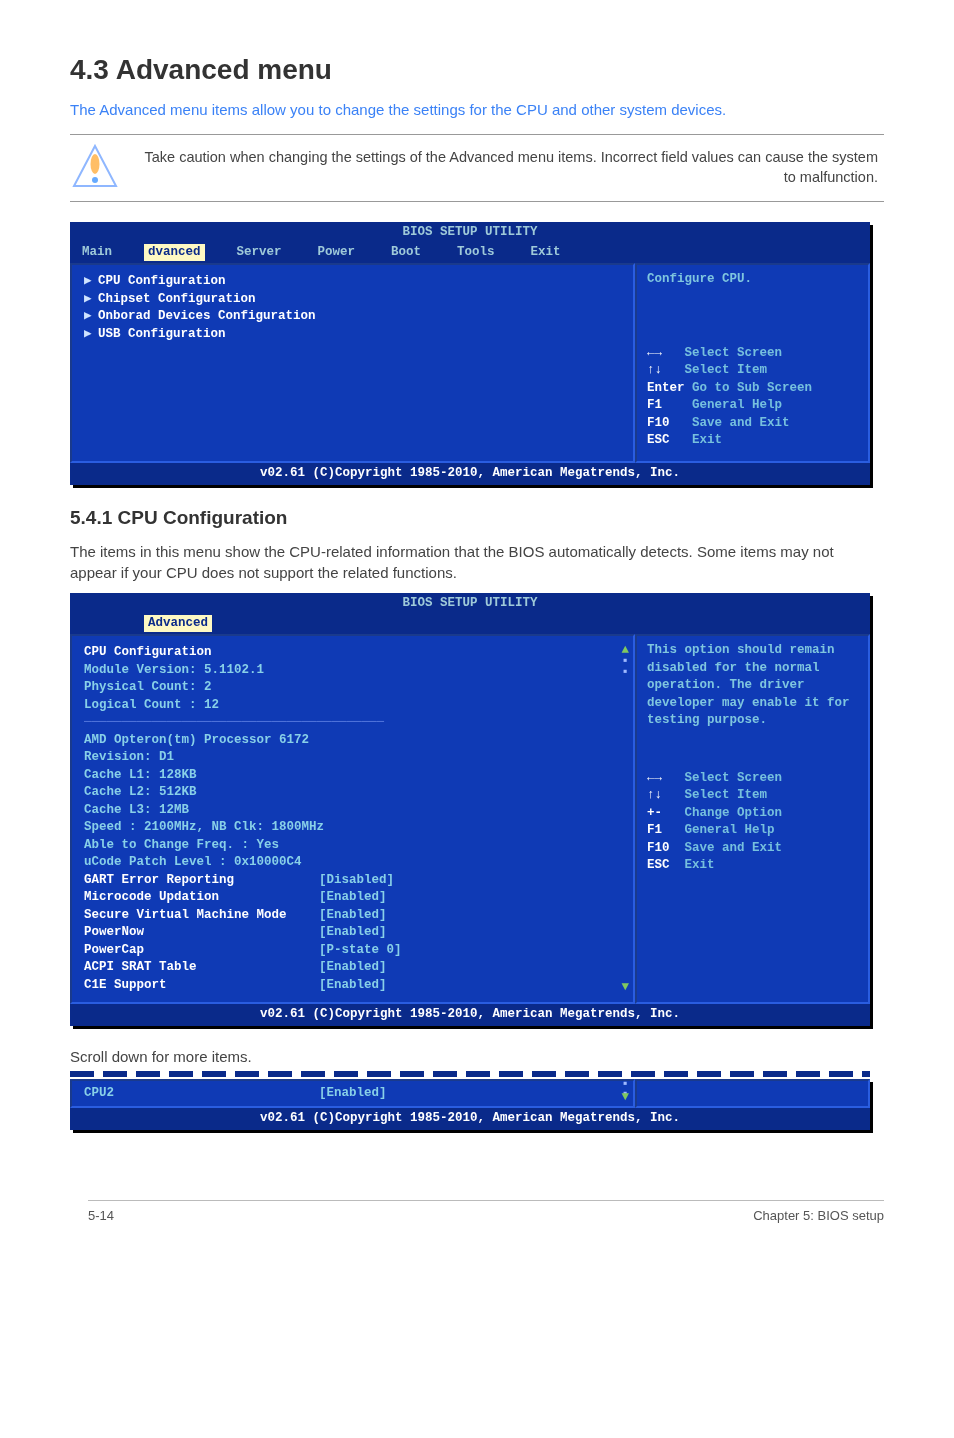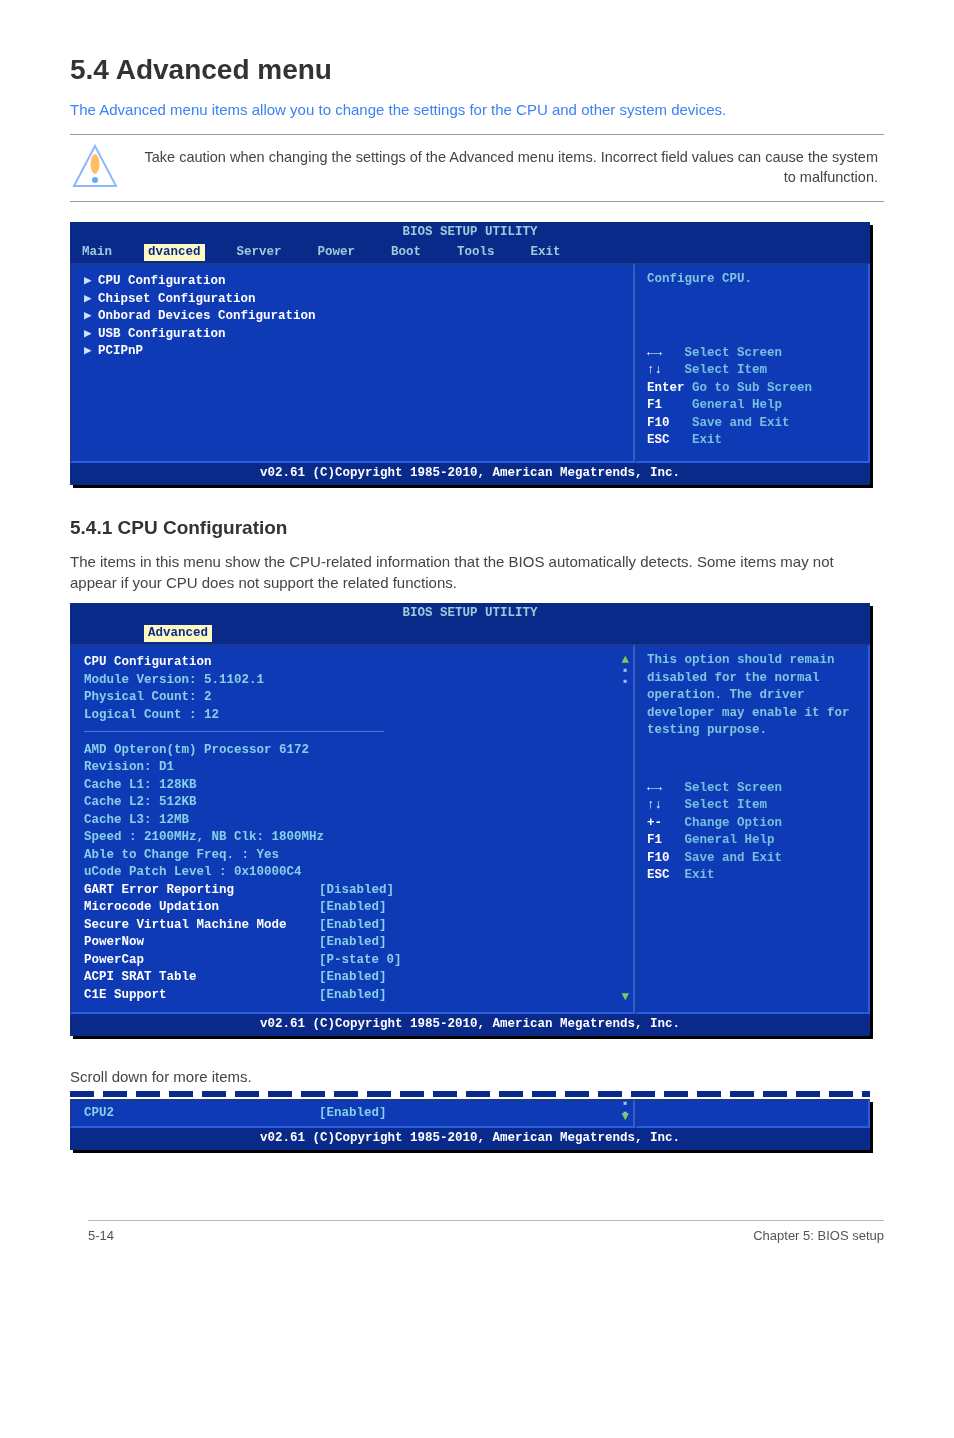--- a/index.html
+++ b/index.html
@@ -34,21 +34,21 @@
     margin-bottom: 20px;
     text-align: right;
   }
   .note-icon svg { display: block; }
   .note-text { font-size: 14.5px; color: #444; flex: 1; padding-top: 4px; }
   .bios {
     font-family: "Courier New", monospace;
     background: #0a2a8a;
     color: #fff;
     width: 800px;
-    margin: 4px 0 30px 0;
+    margin: 4px 0 20px 0;
     font-size: 12.5px;
     font-weight: bold;
     box-shadow: 3px 3px 0 #000;
   }
   .bios .title-bar {
     text-align: center;
     color: #9fcad9;
     padding: 2px 0;
   }
   .bios .menu-bar {
@@ -155,21 +155,21 @@
     padding-top: 6px;
     margin-left: 18px;
   }
   .scrollup { color:#80c860; }
   .scrolldn { color:#80c860; }
   .scrollbar { color:#9fb9ff; }
 </style>
 </head>
 <body>
 
-<h1>5.4      Advanced menu</h1>
+<h1>4.3      Advanced menu</h1>
 <p class="intro">The Advanced menu items allow you to change the settings for the CPU and other system devices.</p>
 
 <div class="note-box">
   <div class="note-icon">
     <svg width="46" height="48" viewBox="0 0 46 48">
       <polygon points="23,3 44,43 2,43" fill="none" stroke="#8fb7ff" stroke-width="2"></polygon>
       <ellipse cx="23" cy="21" rx="4.5" ry="10" fill="#ffbe66"></ellipse>
       <circle cx="23" cy="37" r="3" fill="#66aaff"></circle>
     </svg>
   </div>
@@ -186,21 +186,20 @@
     <span>Boot</span>
     <span>Tools</span>
     <span>Exit</span>
   </div>
   <div class="body">
     <div class="left">
       <div><span class="tri">▶</span><span class="item">CPU Configuration</span></div>
       <div><span class="tri">▶</span><span class="item">Chipset Configuration</span></div>
       <div><span class="tri">▶</span><span class="item">Onborad Devices Configuration</span></div>
       <div><span class="tri">▶</span><span class="item">USB Configuration</span></div>
-      <div><span class="tri">▶</span><span class="item">PCIPnP</span></div>
     </div>
     <div class="right">
       <div>Configure CPU.</div>
       <div class="nav">
         <div><span class="arrow">←→</span>&nbsp;&nbsp;&nbsp;<span class="desc">Select Screen</span></div>
         <div><span class="arrow">↑↓</span>&nbsp;&nbsp;&nbsp;<span class="desc">Select Item</span></div>
         <div><span class="arrow">Enter</span> <span class="desc">Go to Sub Screen</span></div>
         <div><span class="arrow">F1</span>&nbsp;&nbsp;&nbsp;&nbsp;<span class="desc">General Help</span></div>
         <div><span class="arrow">F10</span>&nbsp;&nbsp;&nbsp;<span class="desc">Save and Exit</span></div>
         <div><span class="arrow">ESC</span>&nbsp;&nbsp;&nbsp;<span class="desc">Exit</span></div>

